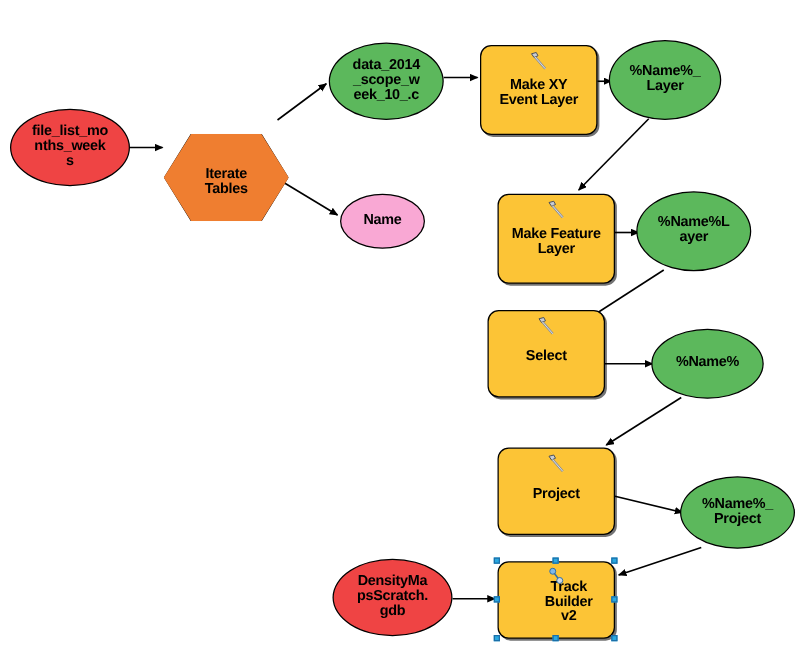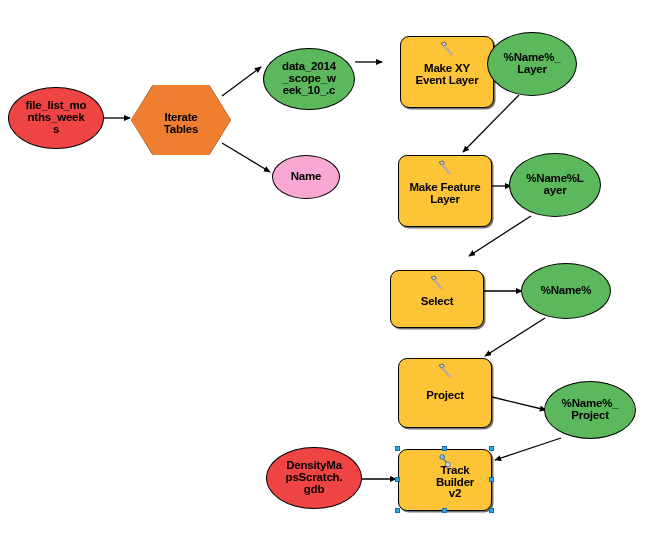--- a/index.html
+++ b/index.html
@@ -82,20 +82,21 @@
   
   .hexagon {
     background: #ef7e30;
     font-size: 11.5px;
     clip-path: polygon(22% 0%, 78% 0%, 100% 50%, 78% 100%, 22% 100%, 0% 50%);
     border: none;
   }
   .hex-wrap {
     position: absolute;
     z-index: 5;
+    margin-top: 22px;
   }
   .hex-outline {
     position: absolute;
     left: 0; top: 0;
     width: 100%;
     height: 100%;
     pointer-events: none;
   }
   .loop-icon {
     position: absolute;
@@ -181,27 +182,27 @@
     </div>
     <svg class="hex-outline" viewBox="0 0 100 70">
       <polygon points="22,1 78,1 99,35 78,69 22,69 1,35" fill="none" stroke="#000000" stroke-width="1.6"></polygon>
     </svg>
     <svg class="loop-icon" viewBox="0 0 16 15">
       <path d="M13,8.5 A5.2,5.2 0 1 1 8.2,2.6" fill="none" stroke="#2f9e2f" stroke-width="2"></path>
       <path d="M9.6,0.2 L6.0,2.9 L10.0,5.0 z" fill="#2f9e2f"></path>
     </svg>
   </div>
 
-  <div class="node ellipse green" style="left:263px; top:48px; width:92px; height:62px;">
+  <div class="node ellipse green" style="left:263px; top:34px; width:92px; height:62px;">
     <span class="lbl">data_2014
 _scope_w
 eek_10_.c</span>
   </div>
 
-  <div class="node tool" style="left:400px; top:36px; width:94px; height:72px;">
+  <div class="node tool" style="left:384px; top:36px; width:94px; height:72px;">
     <svg class="hammer" viewBox="0 0 18 16">
       <path d="M3.2,2.0 L7.0,1.0 L8.4,3.6 L5.2,5.0 z" fill="#c9cdd4" stroke="#4a4f58" stroke-width="0.8"></path>
       <path d="M6.0,4.6 L14.2,14.0" stroke="#8a8f98" stroke-width="1.9"></path>
       <path d="M6.0,4.6 L14.2,14.0" stroke="#e6e9ee" stroke-width="0.7"></path>
     </svg>
     <span class="lbl">Make XY
 Event Layer</span>
   </div>
 
   <div class="node ellipse green" style="left:487px; top:32px; width:90px; height:64px;">
@@ -221,21 +222,21 @@
     </svg>
     <span class="lbl">Make Feature
 Layer</span>
   </div>
 
   <div class="node ellipse green" style="left:509px; top:153px; width:92px; height:64px;">
     <span class="lbl">%Name%L
 ayer</span>
   </div>
 
-  <div class="node tool" style="left:390px; top:270px; width:94px; height:58px;">
+  <div class="node tool" style="left:390px; top:248px; width:94px; height:70px;">
     <svg class="hammer" viewBox="0 0 18 16">
       <path d="M3.2,2.0 L7.0,1.0 L8.4,3.6 L5.2,5.0 z" fill="#c9cdd4" stroke="#4a4f58" stroke-width="0.8"></path>
       <path d="M6.0,4.6 L14.2,14.0" stroke="#8a8f98" stroke-width="1.9"></path>
       <path d="M6.0,4.6 L14.2,14.0" stroke="#e6e9ee" stroke-width="0.7"></path>
     </svg>
     <span class="lbl">Select</span>
   </div>
 
   <div class="node ellipse green" style="left:521px; top:263px; width:90px; height:56px;justify-content:center;">
     <span class="lbl">%Name%</span>

